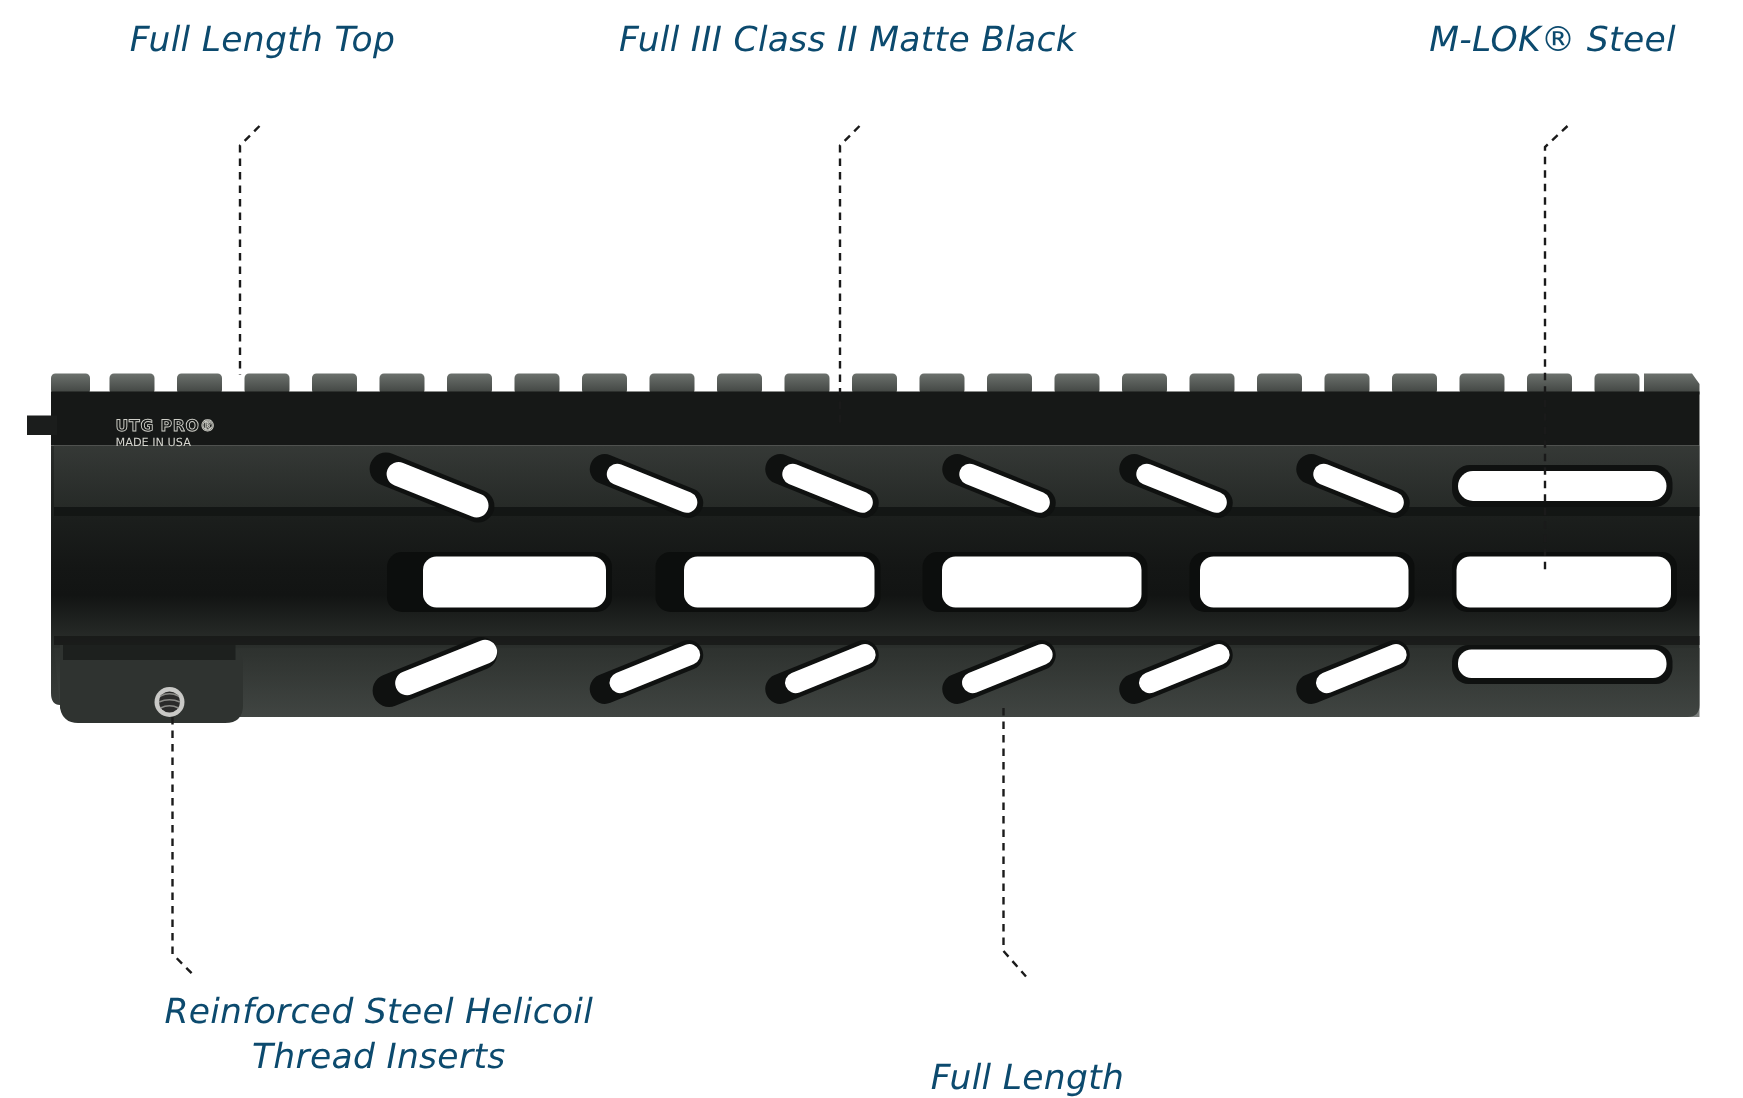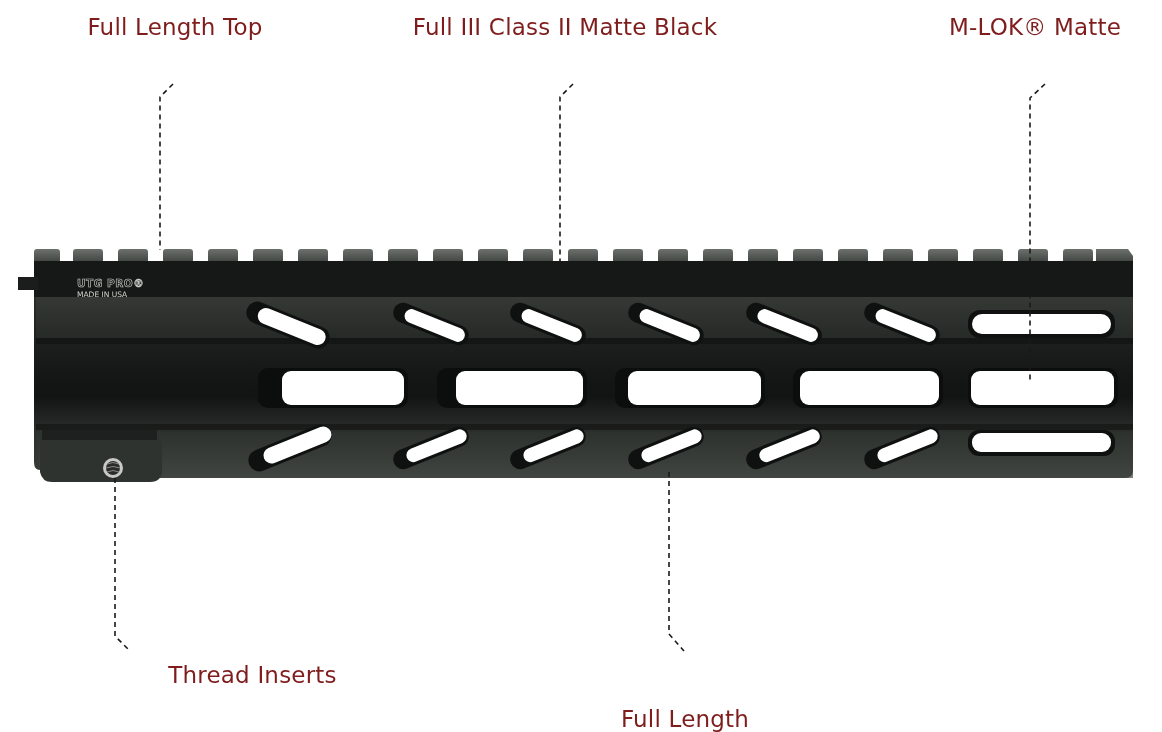--- a/index.html
+++ b/index.html
@@ -1,35 +1,36 @@
 <!DOCTYPE html>
 <html><head>
 <meta charset="utf-8">
 <style>
   html, body { margin: 0; padding: 0; background: #ffffff; }
   body { width: 1162px; height: 732px; position: relative; overflow: hidden;
          font-family: "DejaVu Sans", sans-serif; color: #1a1a1a; }
   .label { position: absolute; text-align: center; font-size: 23px; line-height: 30px;
-           letter-spacing: 0.2px; white-space: nowrap; color: #7f1d1d; }
+           letter-spacing: 0.2px; white-space: nowrap; color: #0c4a6e; font-style: italic; }
   .label span { display: block; }
   svg.product { position: absolute; left: 0; top: 0; }
 </style>
 </head>
 <body>
 
 <div class="label" style="left:70px; top:12px; width:210px;">
   <span>Full Length Top</span>
 </div>
 <div class="label" style="left:380px; top:12px; width:370px;">
   <span>Full III Class II Matte Black</span>
 </div>
 <div class="label" style="left:935px; top:12px; width:200px;">
-  <span>M-LOK® Matte</span>
+  <span>M-LOK® Steel</span>
 </div>
 <div class="label" style="left:90px; top:660px; width:325px;">
+  <span>Reinforced Steel Helicoil</span>
   <span>Thread Inserts</span>
 </div>
 <div class="label" style="left:575px; top:660px; width:220px;margin-top:44px;">
   <span>Full Length</span>
 </div>
 
 <svg class="product" width="1162" height="732" viewBox="0 0 1162 732">
   <defs>
     <linearGradient id="bodyGrad" x1="0" y1="0" x2="0" y2="1">
       <stop offset="0" stop-color="#2a2d2b"></stop>

